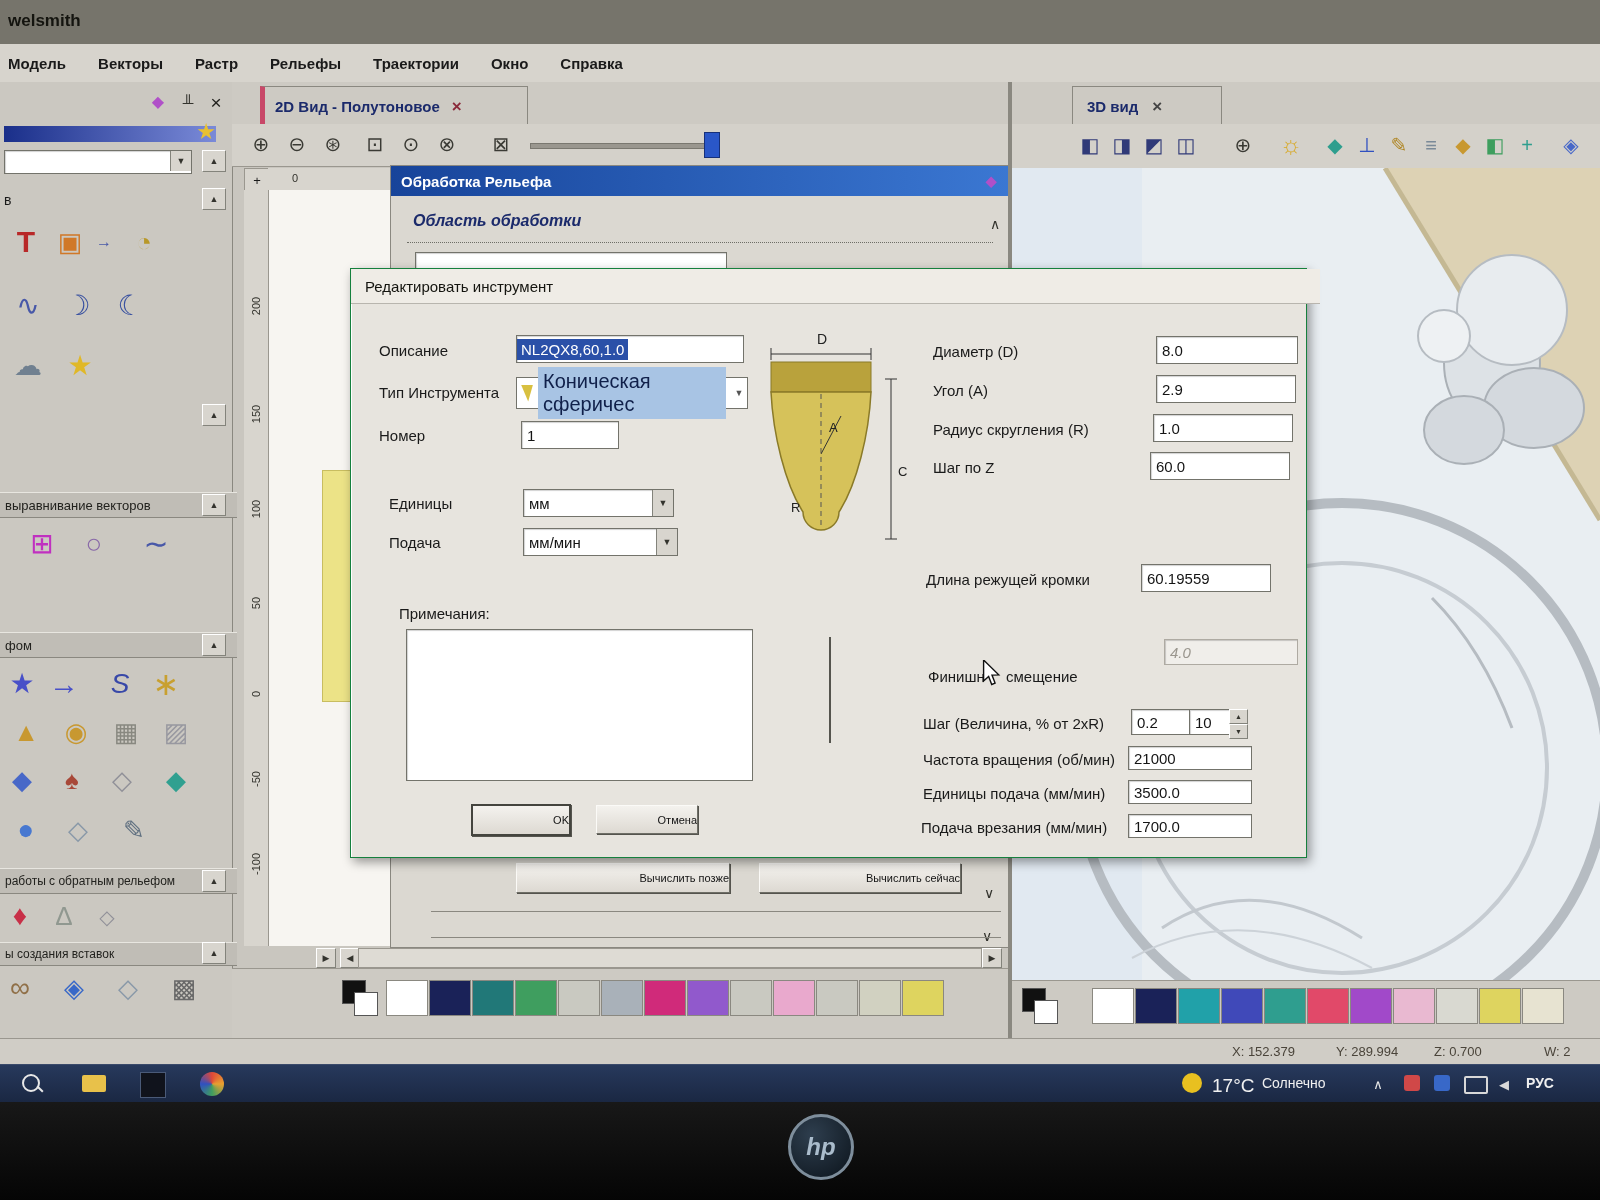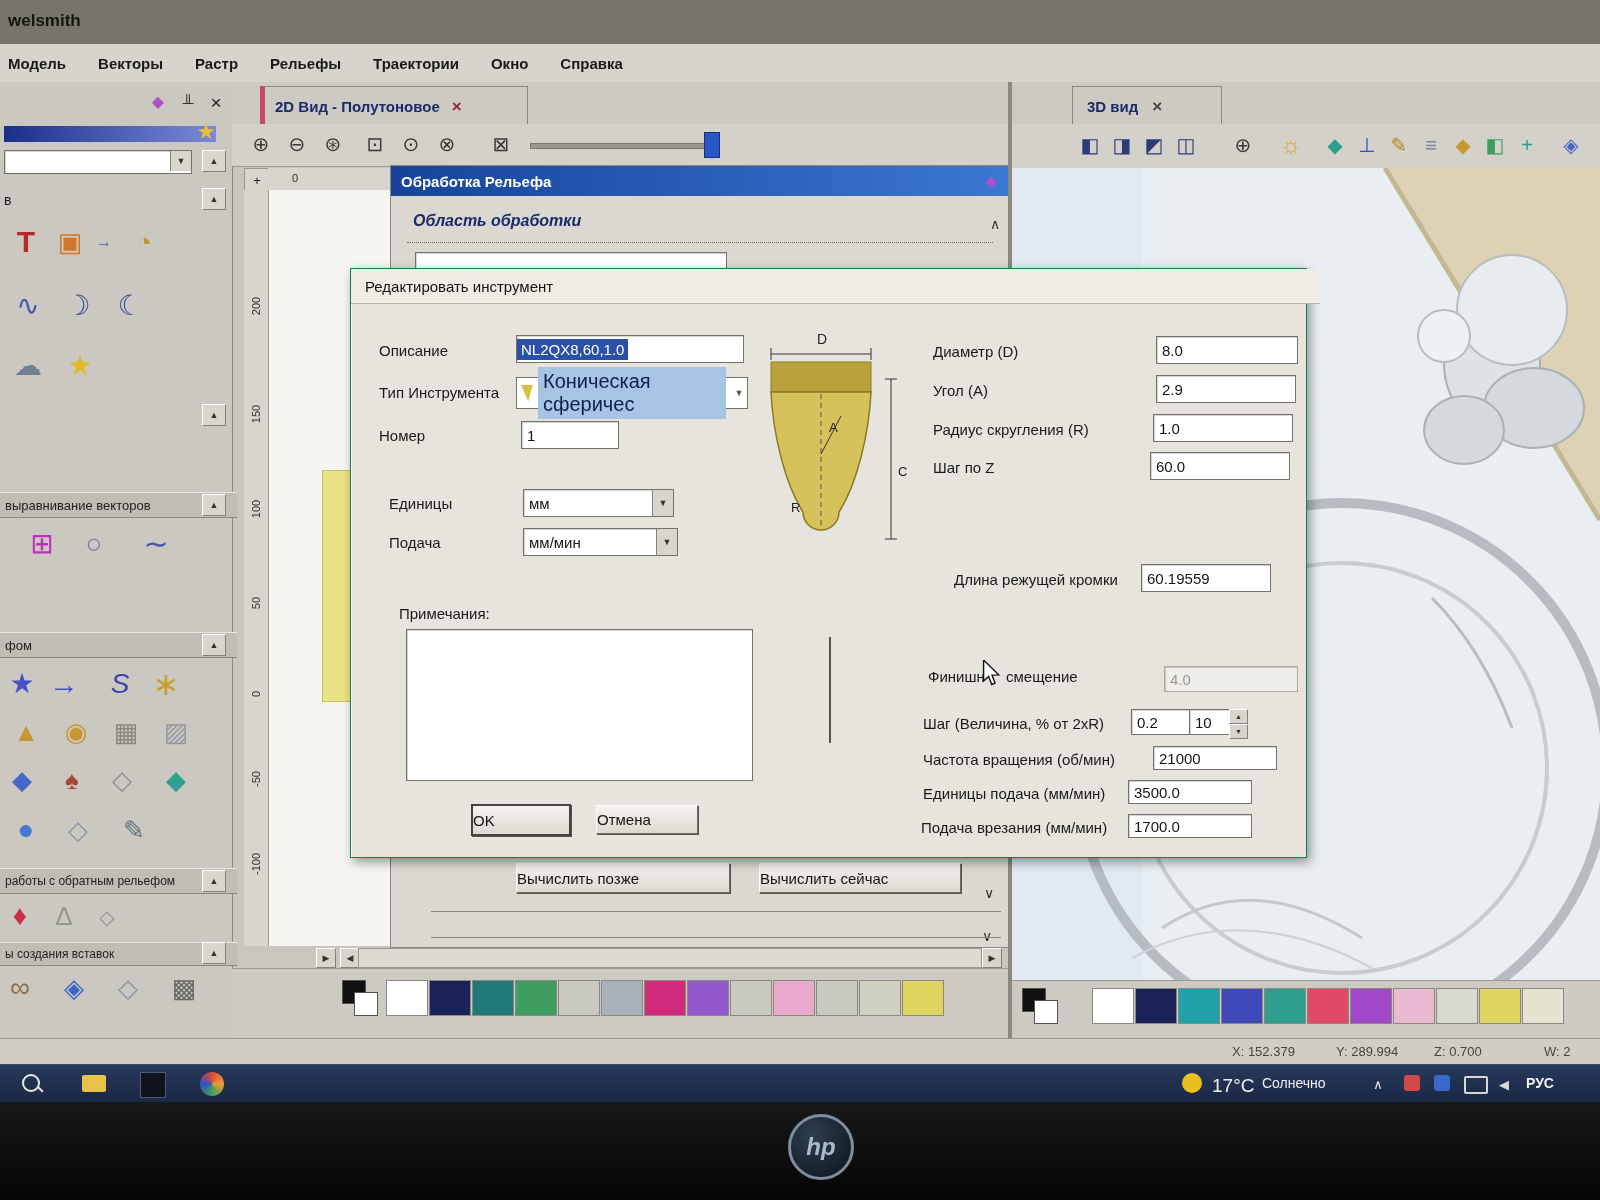--- a/index.html
+++ b/index.html
@@ -6,21 +6,21 @@
   .screen{position:relative;width:1600px;height:1200px;background:#c9c6bf;overflow:hidden;
           font-family:"Liberation Sans",sans-serif;color:#1a1a1a}
   .a{position:absolute}
   .ticon{display:flex;align-items:center;justify-content:center;cursor:pointer;line-height:1}
   .lbl{font-size:15px;color:#1a1a1a;white-space:nowrap}
   .inp{background:#fff;border:1px solid #73736b;box-shadow:inset 1px 1px 1px rgba(0,0,0,.18);
        display:flex;align-items:center;padding:0 5px;font-size:15px;color:#141414;overflow:hidden}
   .inp.dis{background:#f0eeea;color:#9a968e;border-color:#aeaaa2}
   .pbtn{background:linear-gradient(#f4f2ee,#ddd9d2);border:1px solid #6e6e66;border-top-color:#fbfaf7;
         border-left-color:#fbfaf7;box-shadow:1px 1px 0 #55544e;display:flex;align-items:center;
-        justify-content:flex-start;font-size:15px;color:#141414;cursor:pointer}
+        justify-content:flex-end;font-size:11px;color:#141414;cursor:pointer}
   .sqbtn{background:#d8d5ce;border:1px solid #83837b;border-top-color:#fff;border-left-color:#fff;
          display:flex;align-items:center;justify-content:center;font-size:9px;color:#33332d;cursor:pointer}
   .drop{width:20px;align-self:stretch;background:#d8d5ce;border-left:1px solid #83837b;display:flex;
         align-items:center;justify-content:center;font-size:9px;color:#33332d;cursor:pointer}
   .bluebar{background:linear-gradient(90deg,#17449a,#3c79d4);color:#fff;font-weight:bold;font-size:15px;
            display:flex;align-items:center;padding:0 10px}
   .tab{background:#cdcac3;border:1px solid #8a8880;border-bottom:none;display:flex;align-items:center;
        color:#1b2a6b;font-weight:bold;font-size:15px;cursor:pointer}
   .sec{background:#c0bdb6;border-top:1px solid #e8e6e0;border-bottom:1px solid #8a8880;color:#22221e;
        display:flex;align-items:center;padding-left:5px}
@@ -348,45 +348,45 @@
     </div>
     <span class="a lbl" style="left:582px;top:152px">Радиус скругления (R)</span>
     <div class="a inp" style="left:802px;top:145px;width:128px;height:26px;">
       <span>1.0</span>
     </div>
     <span class="a lbl" style="left:582px;top:190px">Шаг по Z</span>
     <div class="a inp" style="left:799px;top:183px;width:128px;height:26px;">
       <span>60.0</span>
     </div>
 
-    <span class="a lbl" style="left:603px;top:302px">Длина режущей кромки</span>
+    <span class="a lbl" style="left:575px;top:302px">Длина режущей кромки</span>
     <div class="a inp" style="left:790px;top:295px;width:118px;height:26px;">
       <span>60.19559</span>
     </div>
 
     <span class="a lbl" style="left:577px;top:399px">Финишн</span>
     <span class="a lbl" style="left:655px;top:399px">смещение</span>
-    <div class="a inp dis" style="left:813px;top:397px;width:122px;height:24px;">
+    <div class="a inp dis" style="left:813px;top:370px;width:122px;height:24px;font-style:italic;">
       <span>4.0</span>
     </div>
 
     <span class="a lbl" style="left:572px;top:446px">Шаг (Величина, % от 2xR)</span>
     <div class="a inp" style="left:780px;top:440px;width:50px;height:24px;">
       <span>0.2</span>
     </div>
     <div class="a inp" style="left:838px;top:440px;width:38px;height:24px;">
       <span>10</span>
     </div>
     <div class="a" style="left:878px;top:440px;width:17px;height:26px;">
       <div class="sqbtn" style="width:17px;height:13px;font-size:7px">▲</div>
       <div class="sqbtn" style="width:17px;height:13px;font-size:7px">▼</div>
     </div>
 
     <span class="a lbl" style="left:572px;top:482px">Частота вращения (об/мин)</span>
-    <div class="a inp" style="left:777px;top:477px;width:112px;height:22px;margin-left:25px;">
+    <div class="a inp" style="left:777px;top:477px;width:112px;height:22px;">
       <span>21000</span>
     </div>
     <span class="a lbl" style="left:572px;top:516px">Единицы подача (мм/мин)</span>
     <div class="a inp" style="left:777px;top:511px;width:112px;height:22px;">
       <span>3500.0</span>
     </div>
     <span class="a lbl" style="left:570px;top:550px">Подача врезания (мм/мин)</span>
     <div class="a inp" style="left:777px;top:545px;width:112px;height:22px;">
       <span>1700.0</span>
     </div>

